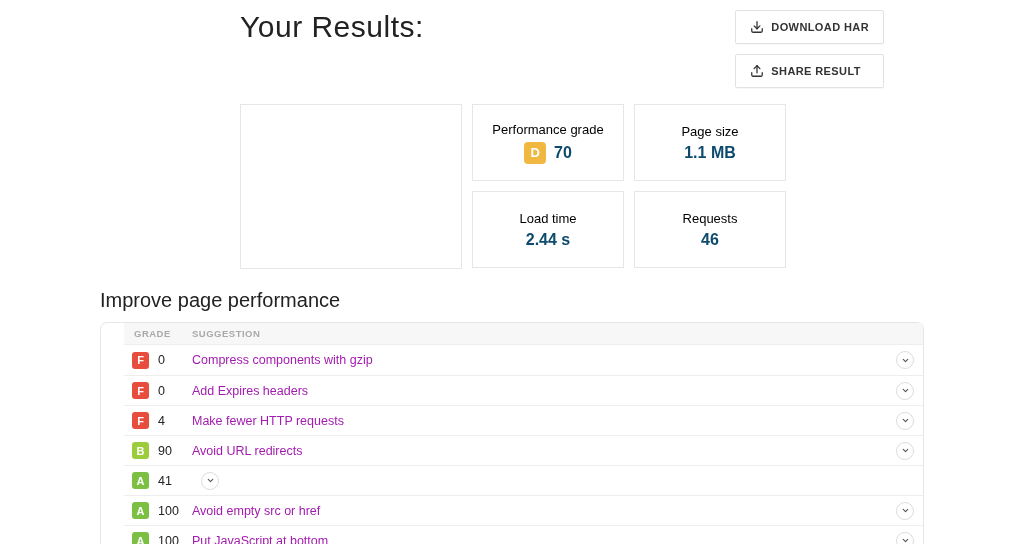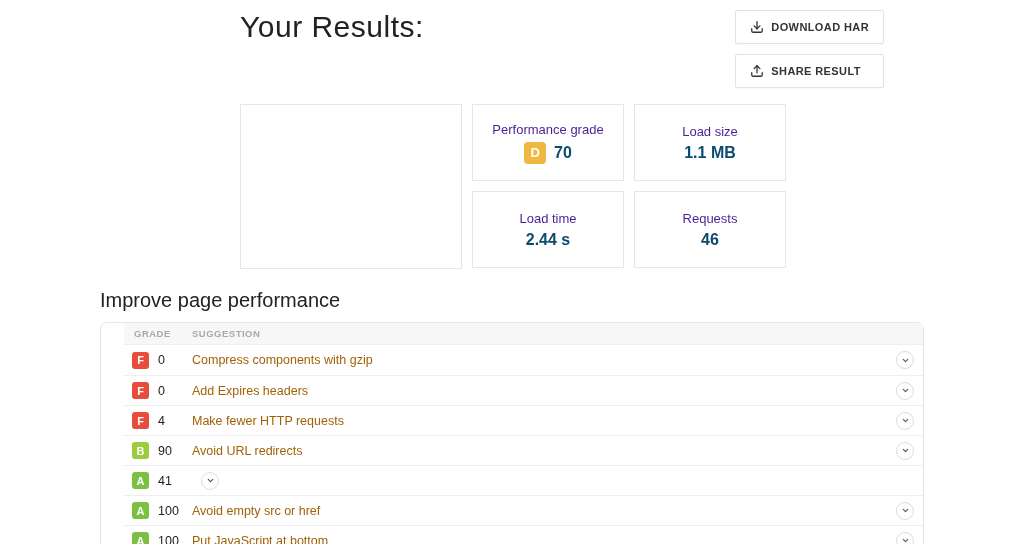--- a/index.html
+++ b/index.html
@@ -11,38 +11,38 @@
 
     .btn-row { display: flex; gap: 10px; margin-right: 40px; flex-direction: column; }
     .btn { display: inline-flex; align-items: center; gap: 7px; border: 1px solid #e2e2e2; background: #fff; color: #333; padding: 9px 14px; font-size: 11px; font-weight: 600; letter-spacing: 0.4px; cursor: pointer; border-radius: 2px; box-shadow: 0 1px 1px rgba(0,0,0,0.03); }
     .btn svg { width: 14px; height: 14px; display: block; }
 
     .results-grid { display: flex; gap: 10px; margin-left: 140px; }
     .big-card { width: 222px; height: 165px; border: 1px solid #e6e6e6; }
     .card-col { display: flex; flex-direction: column; gap: 10px; }
     .card-row2 { display: flex; gap: 10px; }
     .card { border: 1px solid #e6e6e6; width: 152px; height: 77px; display: flex; flex-direction: column; align-items: center; justify-content: center; padding: 6px; }
-    .card-label { font-size: 13px; color: #4c1d95; font-weight: 400; margin-bottom: 5px; text-align: right; }
+    .card-label { font-size: 13px; color: #000000; font-weight: 400; margin-bottom: 5px; text-align: right; }
     .card-value { font-size: 16px; font-weight: 700; color: #0c4a6e; }
     .grade-row { display: flex; align-items: center; gap: 8px; }
     .grade-badge-lg { width: 22px; height: 22px; border-radius: 4px; color: #fff; display: flex; align-items: center; justify-content: center; font-size: 13px; font-weight: 700; }
 
     .section-title { font-size: 20px; font-weight: 400; color: #222; padding: 0 100px 10px 100px; }
 
     .table-wrap { margin: 0 100px 30px 100px; border: 1px solid #e6e6e6; border-radius: 7px; padding-left: 23px; }
     .thead { display: flex; align-items: center; background: #f7f7f7; height: 22px; font-size: 9.5px; font-weight: 700; letter-spacing: 0.5px; color: #a9a9a9; border-bottom: 1px solid #eee; }
     .th-grade { width: 68px; padding-left: 10px; }
     .th-sugg { flex: 1; }
 
     .trow { display: flex; align-items: center; height: 30px; border-top: 1px solid #eee; font-size: 12.5px; }
     .trow:first-of-type { border-top: none; }
     .td-grade { width: 68px; display: flex; align-items: center; gap: 9px; padding-left: 8px; }
     .grade-badge-sm { width: 17px; height: 17px; border-radius: 3px; color: #fff; display: flex; align-items: center; justify-content: center; font-size: 11px; font-weight: 700; }
     .score { font-size: 12.5px; color: #222; }
-    .td-sugg { flex: 1; color: #a16207; }
+    .td-sugg { flex: 1; color: #a21caf; }
     .td-chevron { width: 36px; display: flex; align-items: center; justify-content: center; }
     .chevron-circle { width: 18px; height: 18px; border: 1px solid #ddd; border-radius: 50%; display: flex; align-items: center; justify-content: center; cursor: pointer; }
     .chevron-circle svg { width: 9px; height: 9px; display: block; }
 
     .g-D { background: #f0b840; }
     .g-F { background: #e74c3c; }
     .g-B { background: #9ccc3c; }
     .g-A { background: #7bc043; }
   </style>
 </head>
@@ -80,21 +80,21 @@
     <div class="card-col">
       <div class="card-row2">
         <div class="card">
           <div class="card-label">Performance grade</div>
           <div class="grade-row">
             <div class="grade-badge-lg g-D">D</div>
             <div class="card-value">70</div>
           </div>
         </div>
         <div class="card">
-          <div class="card-label">Load size</div>
+          <div class="card-label">Page size</div>
           <div class="card-value">1.1 MB</div>
         </div>
       </div>
       <div class="card-row2">
         <div class="card">
           <div class="card-label">Load time</div>
           <div class="card-value">2.44 s</div>
         </div>
         <div class="card">
           <div class="card-label">Requests</div>

